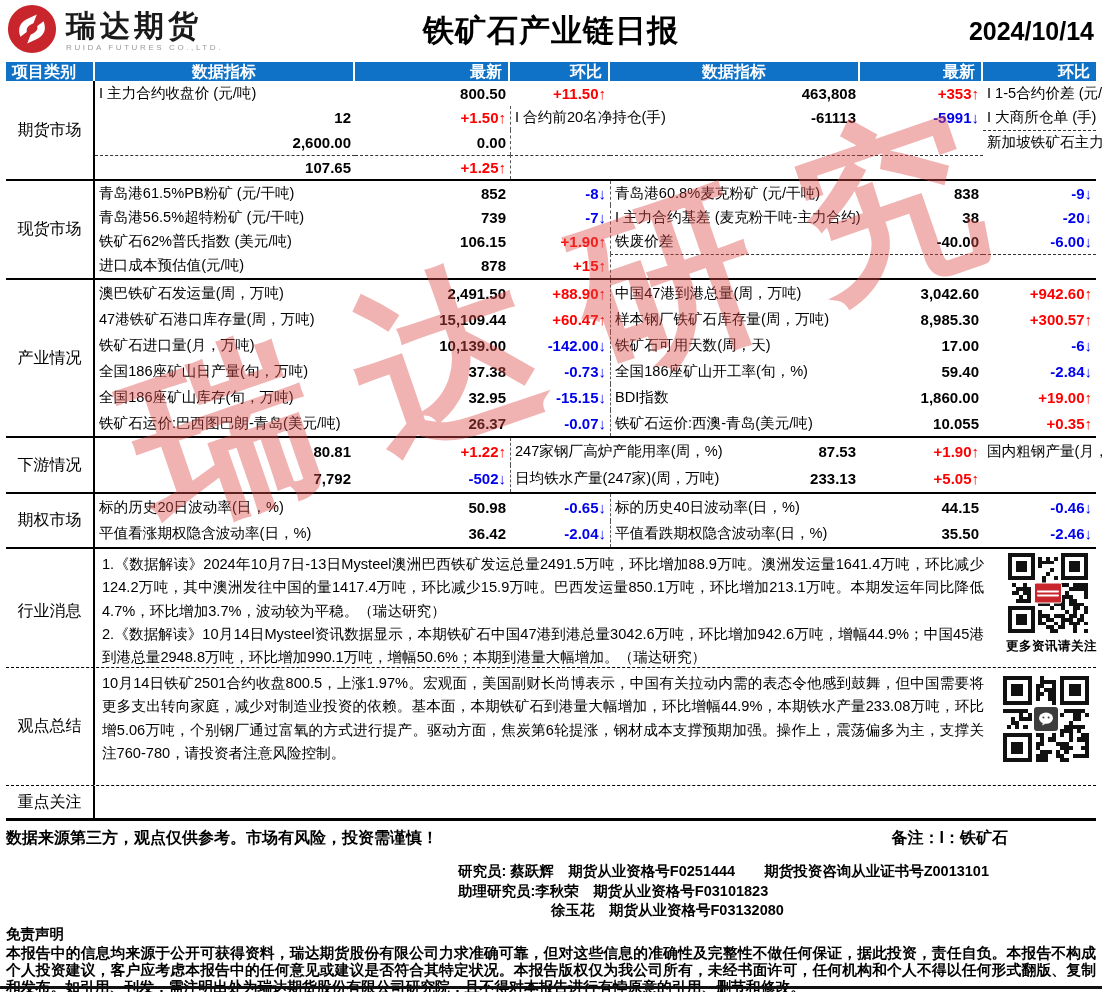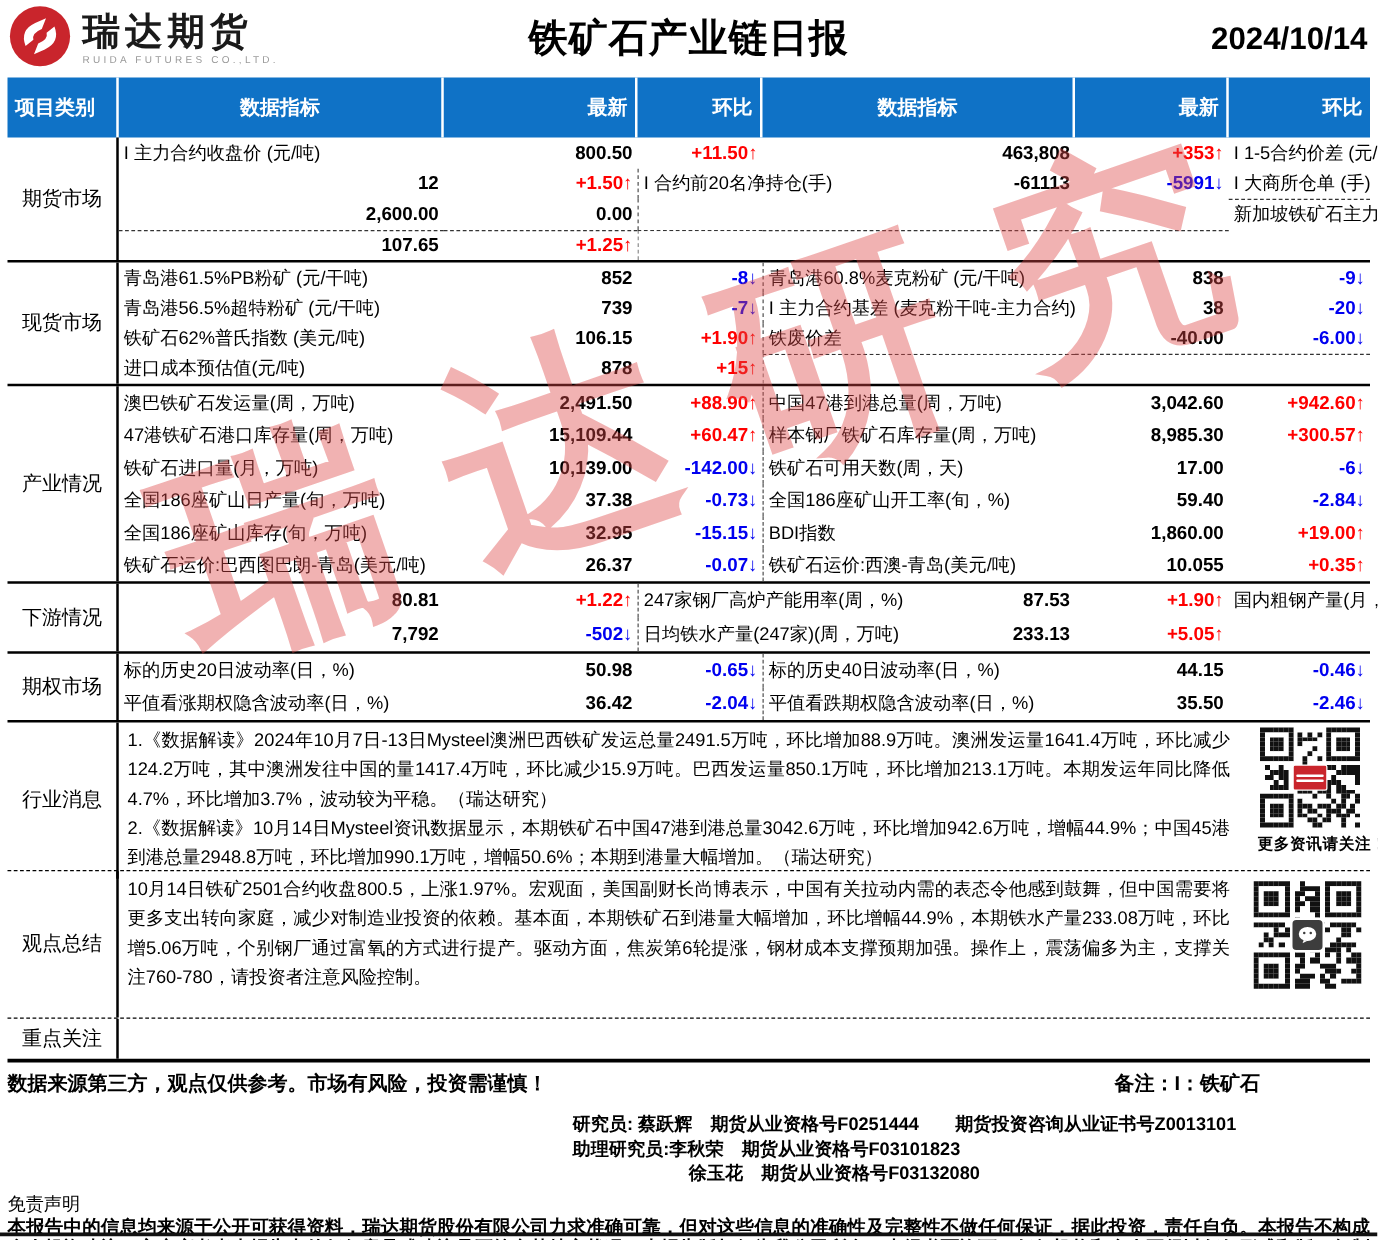--- a/index.html
+++ b/index.html
@@ -10,21 +10,21 @@
   
   .top{height:62px;display:flex;align-items:center;position:relative;}
   .logo{display:flex;align-items:center;gap:8px;}
   .logo-txt .cn{font-size:30px;font-weight:800;letter-spacing:4px;line-height:30px;color:#1a1a1a;}
   .logo-txt .en{font-size:8px;color:#9a9a9a;letter-spacing:2.6px;margin-top:2px;}
   .rpt-title{position:absolute;left:0;right:0;text-align:center;font-size:31px;font-weight:800;letter-spacing:1px;}
   .rpt-date{margin-left:auto;font-size:25px;font-weight:800;padding-right:2px;}
 
   
   .thead{display:grid;grid-template-columns:89px 260px 155px 100px 250px 123px 113px;
-         height:48px;background:#0f72c6;color:#fff;font-size:16px;font-weight:700;}
+         height:19px;background:#0f72c6;color:#fff;font-size:16px;font-weight:700;}
   .thead>div{display:flex;align-items:center;border-right:2px solid #fff;}
   .thead>div:last-child{border-right:none;}
   .thead .h-cat{padding-left:6px;}
   .thead .h-ind{justify-content:center;}
   .thead .h-num{justify-content:flex-end;padding-right:6px;margin-left:20px;}
 
   .sec{display:grid;grid-template-columns:89px 260px 155px 100px 250px 123px 113px;
        border-top:2.5px solid #000;}
   .sec.first{border-top:none;}
   .cat{display:flex;align-items:center;justify-content:center;font-size:16px;
@@ -58,21 +58,21 @@
   .qr-center2{position:absolute;left:50%;top:50%;transform:translate(-50%,-50%);
       width:24px;height:24px;background:#3d3d3d;border-radius:5px;border:2px solid #fff;
       display:flex;align-items:center;justify-content:center;}
   .qr-caption{font-size:12.5px;font-weight:700;text-align:center;margin-top:3px;letter-spacing:0.5px;white-space:nowrap;}
 
   
   .foot-row1{display:flex;margin-top:7px;font-size:16px;font-weight:700;gap:40px;}
   .foot-note{margin-left:auto;padding-right:88px;}
   .researchers{margin:13px 0 0 452px;font-size:14.5px;font-weight:700;line-height:19.5px;}
   .researchers .r3{padding-left:93px;}
-  .disc-title{font-size:14.5px;font-weight:400;margin-top:4px;}
+  .disc-title{font-size:14.5px;font-weight:700;margin-top:4px;}
   .disc-text{font-size:14.8px;font-weight:700;line-height:17.4px;text-align:justify;margin-top:1px;}
   .bottom-rule{position:absolute;left:0;right:0;top:986px;height:3px;background:#111;}
 
   
   .watermark{position:absolute;left:138px;top:372px;z-index:30;pointer-events:none;
       font-size:182px;font-weight:700;letter-spacing:52px;white-space:nowrap;
       color:rgba(222,72,72,0.42);transform:rotate(-19deg);transform-origin:0 50%;line-height:1;}
 </style>
 </head>
 <body>

